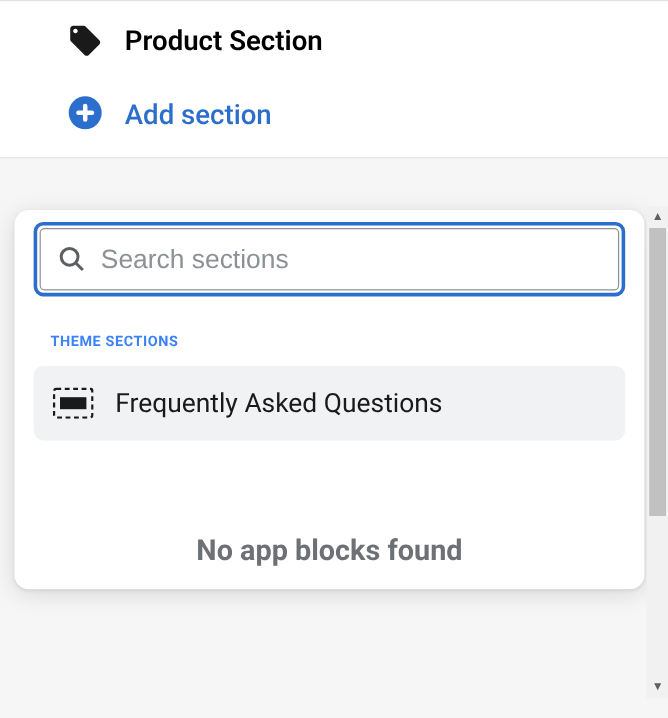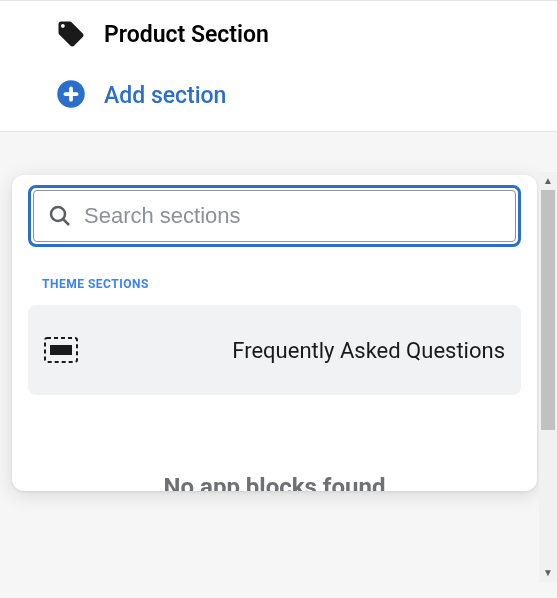--- a/index.html
+++ b/index.html
@@ -104,24 +104,23 @@
     letter-spacing: 0.5px;
     color: #3b82f6;
     text-transform: uppercase;
   }
   .section-item {
     margin: 0 16px 26px 16px;
     background: #f1f2f3;
     border-radius: 8px;
     display: flex;
     align-items: center;
-    padding: 32px 16px;
+    padding: 18px 16px;
     gap: 18px;
     cursor: pointer;
-    justify-content: space-between;
   }
   .block-icon {
     width: 34px;
     height: 26px;
     flex-shrink: 0;
   }
   .section-item-label {
     font-size: 22px;
     font-weight: 400;
     color: #1a1a1a;

